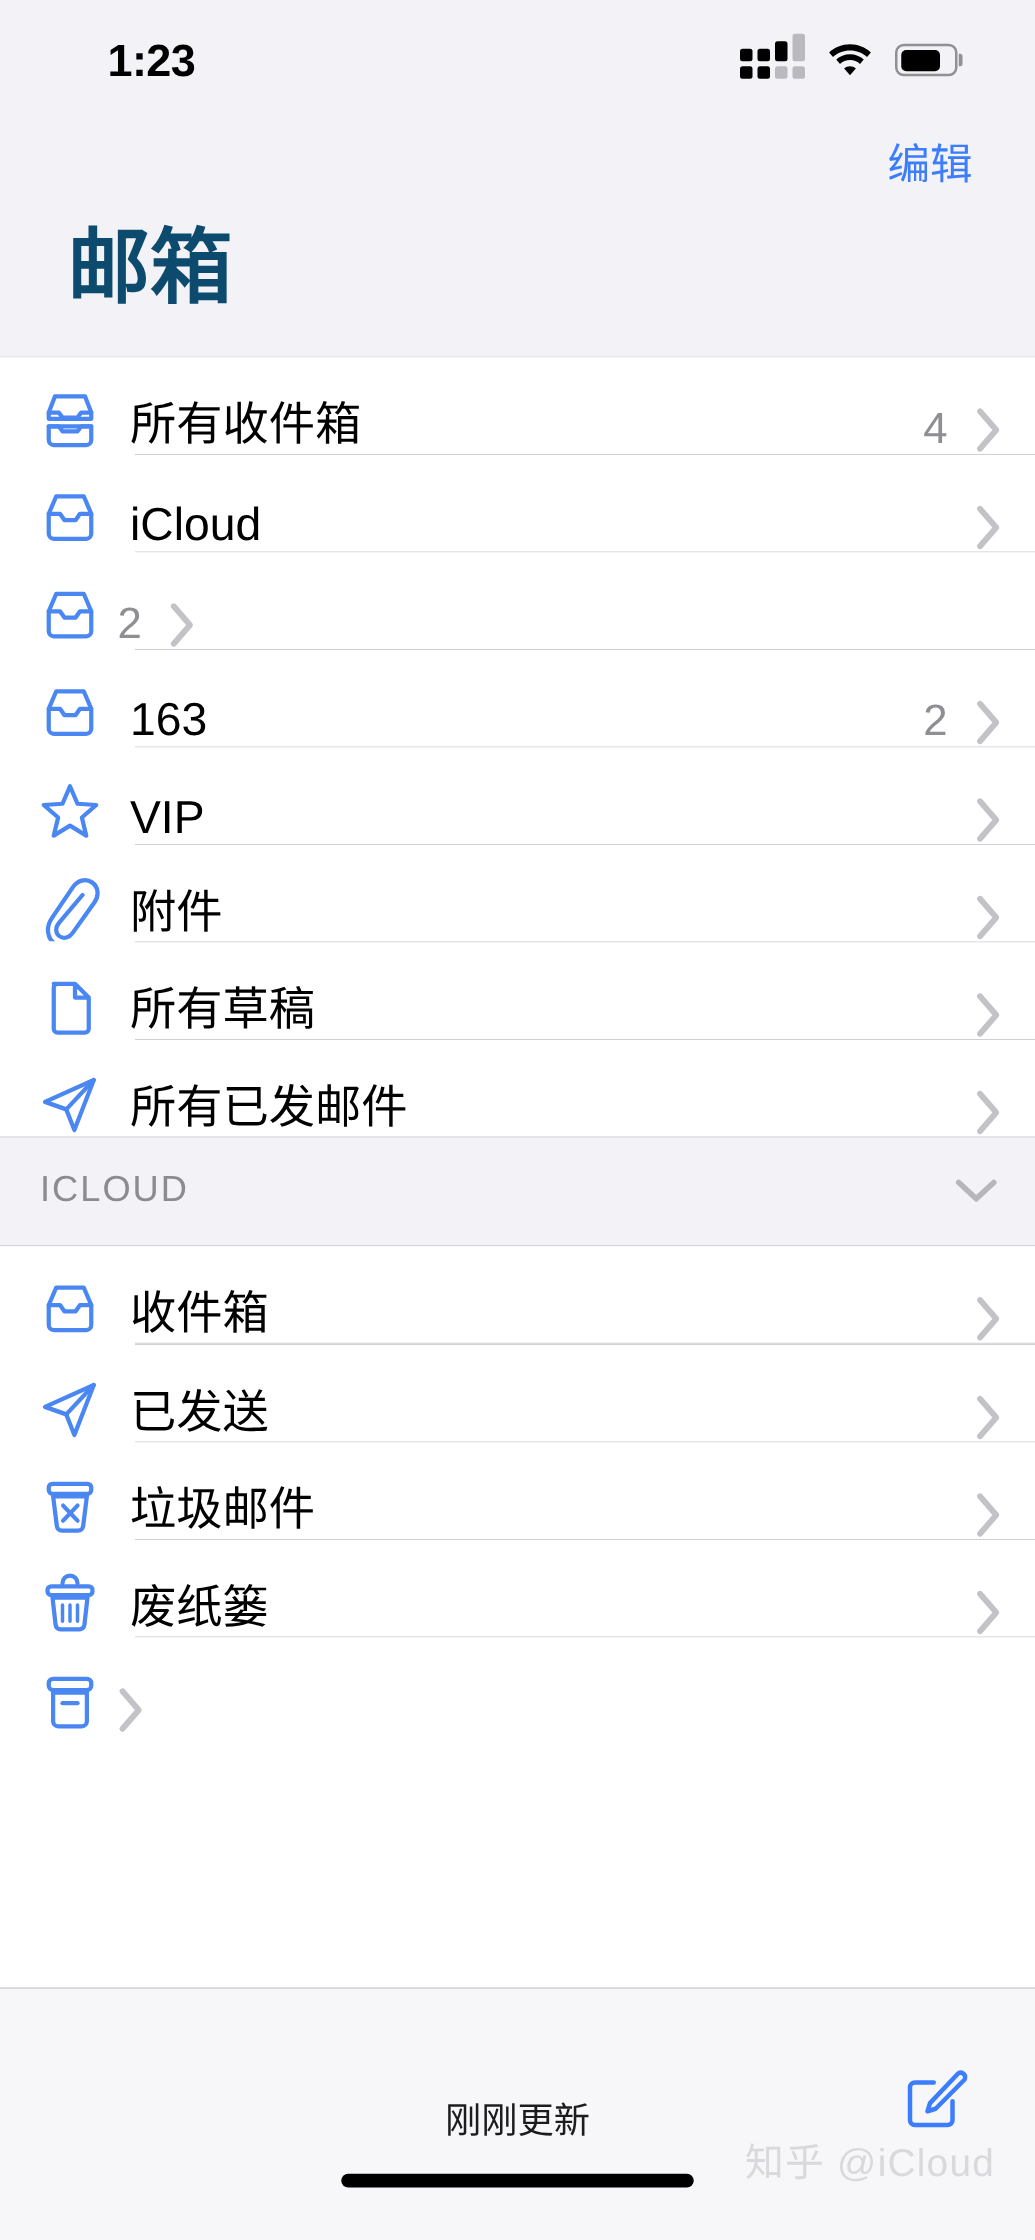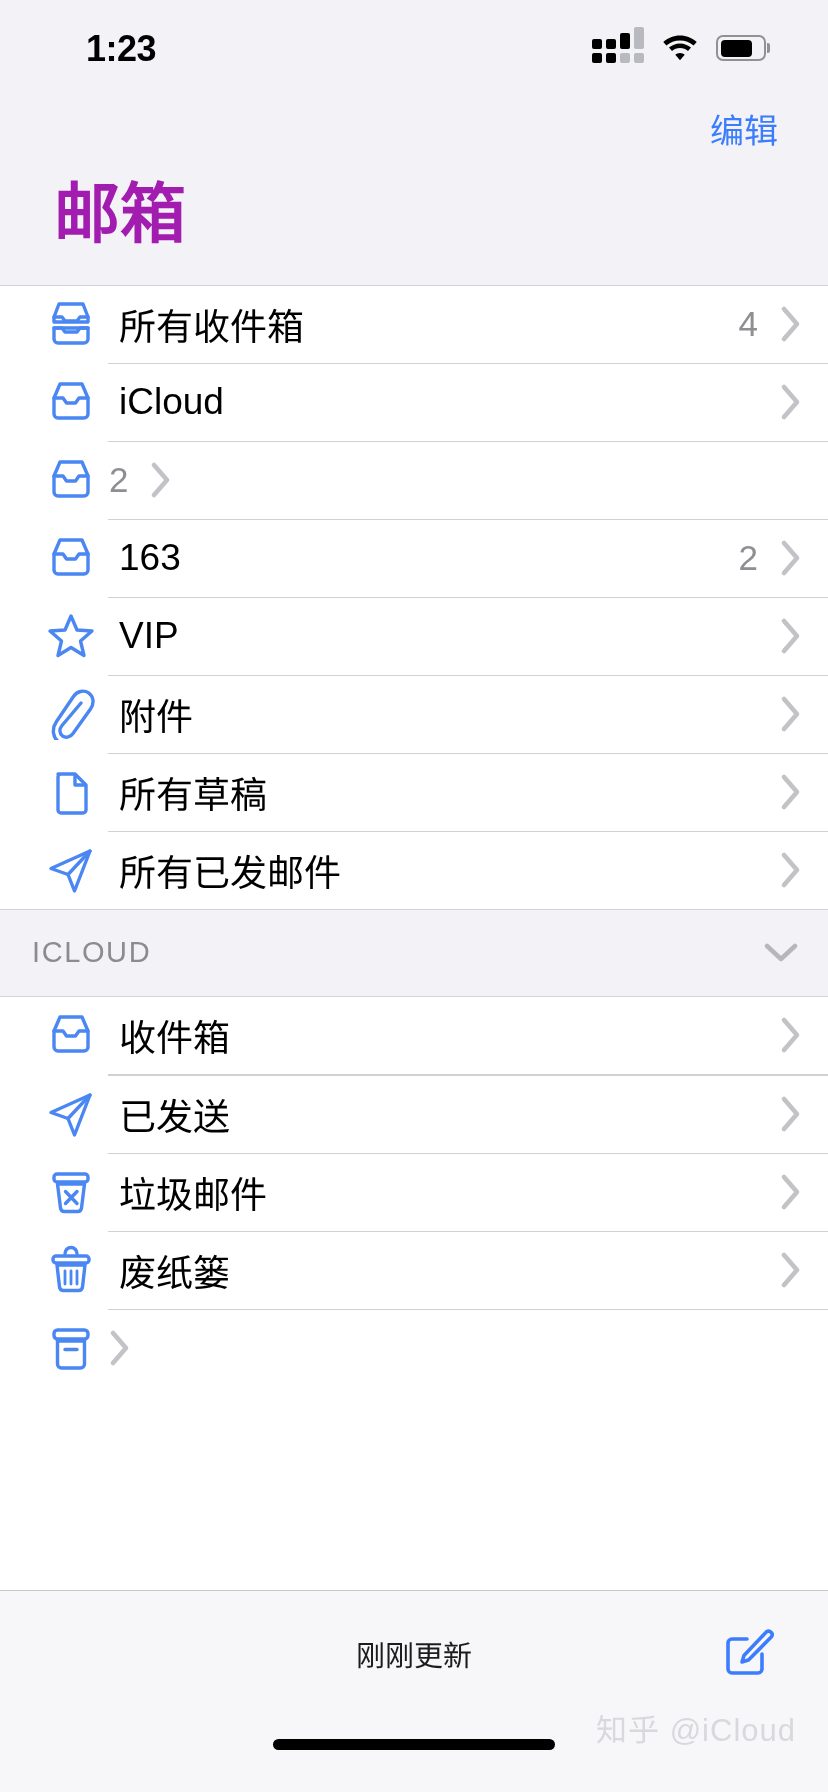--- a/index.html
+++ b/index.html
@@ -78,39 +78,39 @@
   }
   .nav-edit {
     font-size:34px; color:#3c7dfd;
     background:none; border:none;
     font-family:inherit;
     cursor:pointer;
     padding:4px 6px;
   }
   .large-title {
     font-size:66px; font-weight:700;
-    color:#a21caf; letter-spacing:0px;
+    color:#0c4a6e; letter-spacing:0px;
     padding:14px 0 34px 10px;
     line-height:1.1;
   }
 
   
   .scroll {
     flex:1 1 auto;
     background:#ffffff;
     overflow:hidden;
     position:relative;
   }
   .section-top-border {
     height:1px; background:#d4d4d8; width:100%;
   }
   .row {
-    display:flex; align-items:center;
+    display:flex; align-items:flex-end;
     height:77px;
-    padding-left:33px;
+    padding-left:18px;
     background:#fff;
     position:relative;
     cursor:pointer;
   }
   .row .icon-wrap {
     width:76px; flex:0 0 76px;
     display:flex; align-items:center; justify-content:center;
   }
   .row .label {
     flex:1 1 auto;
@@ -142,23 +142,23 @@
     font-size:29px; color:#8b8b90;
     letter-spacing:1.6px;
     font-weight:400;
   }
 
   
   .toolbar {
     flex:0 0 124px;
     background:#f7f7f9;
     border-top:1px solid #c9c9cc;
-    display:flex; align-items:center;
-    position:relative;
-    padding:12px 46px;
+    display:flex; align-items:flex-end;
+    position:relative;
+    padding:0 46px;
   }
   .toolbar-status {
     position:absolute;
     left:0; right:0;
     text-align:center;
     font-size:29px; color:#1c1c1e;
     font-weight:500;
     pointer-events:none;
   }
   .compose-btn {

